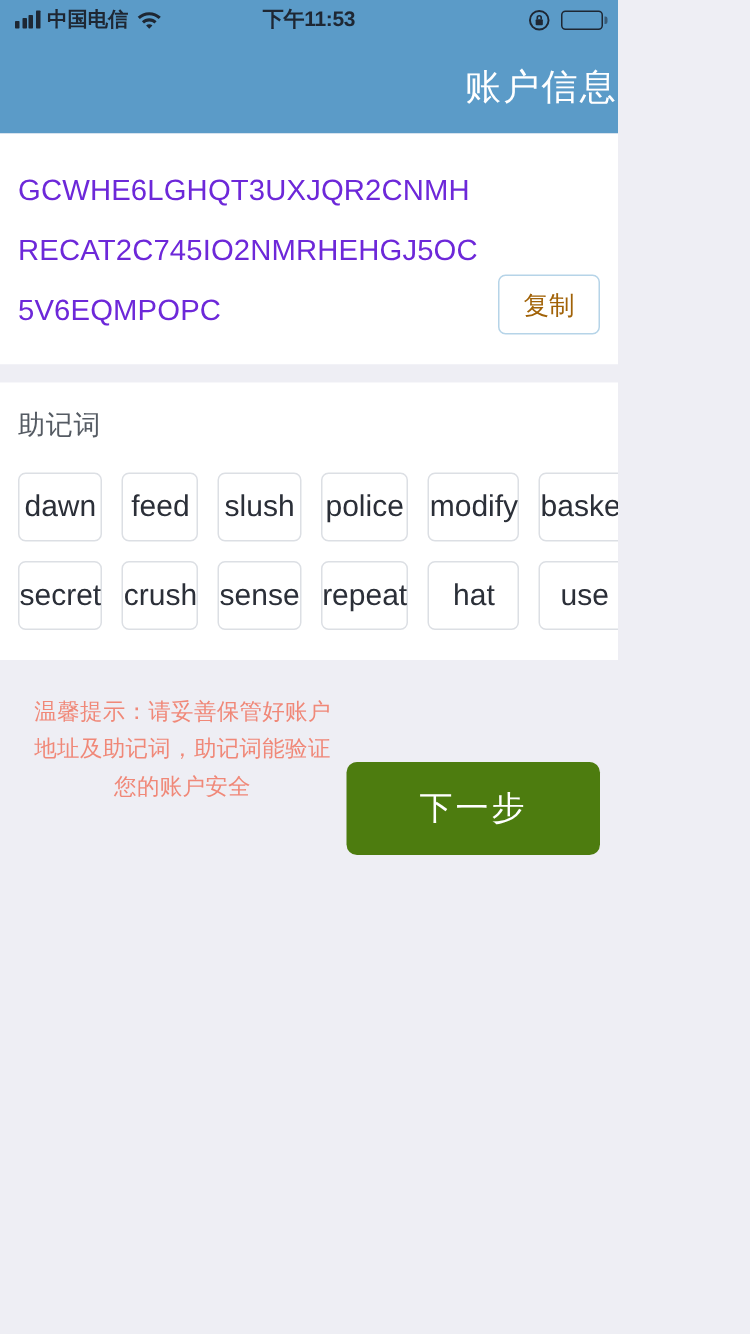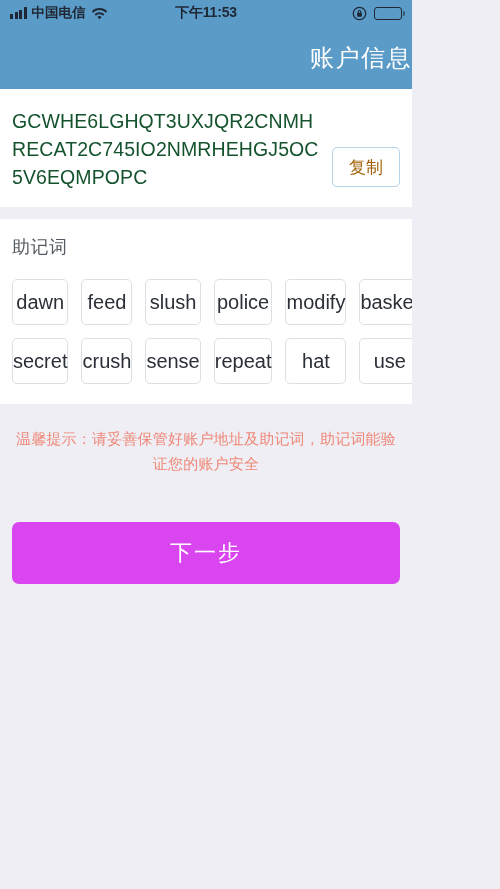--- a/index.html
+++ b/index.html
@@ -142,22 +142,22 @@
     letter-spacing: 0.5px;
   }
   .address-row {
     display: flex;
     align-items: flex-end;
     gap: 10px;
   }
   .address-text {
     flex: 1 1 auto;
     font-size: 19.5px;
-    line-height: 28px;
-    color: #14532d;
+    line-height: 40px;
+    color: #6d28d9;
     word-break: break-all;
     letter-spacing: 0.1px;
     max-width: 385px;
   }
   .copy-button {
     flex: 0 0 auto;
     width: 68px;
     height: 40px;
     border: 1px solid #b6d4e8;
     border-radius: 5px;
@@ -200,34 +200,33 @@
     color: #2b2f38;
     cursor: default;
   }
 
   
   .footer {
     background: #eeeef4;
     flex: 1 1 auto;
     padding: 22px 12px 0 12px;
     display: flex;
-    flex-direction: column;
   }
   .warning-text {
     color: #f08878;
     font-size: 15px;
     line-height: 25px;
     text-align: center;
     letter-spacing: 0.2px;
     padding: 0 4px;
   }
   .next-button {
     margin-top: 46px;
     height: 62px;
-    background: #d946ef;
+    background: #4d7c0f;
     border: none;
     border-radius: 7px;
     color: #ffffff;
     font-size: 22px;
     letter-spacing: 2px;
     display: flex;
     align-items: center;
     justify-content: center;
     font-family: "Liberation Sans", "DejaVu Sans", sans-serif;
     cursor: pointer;

